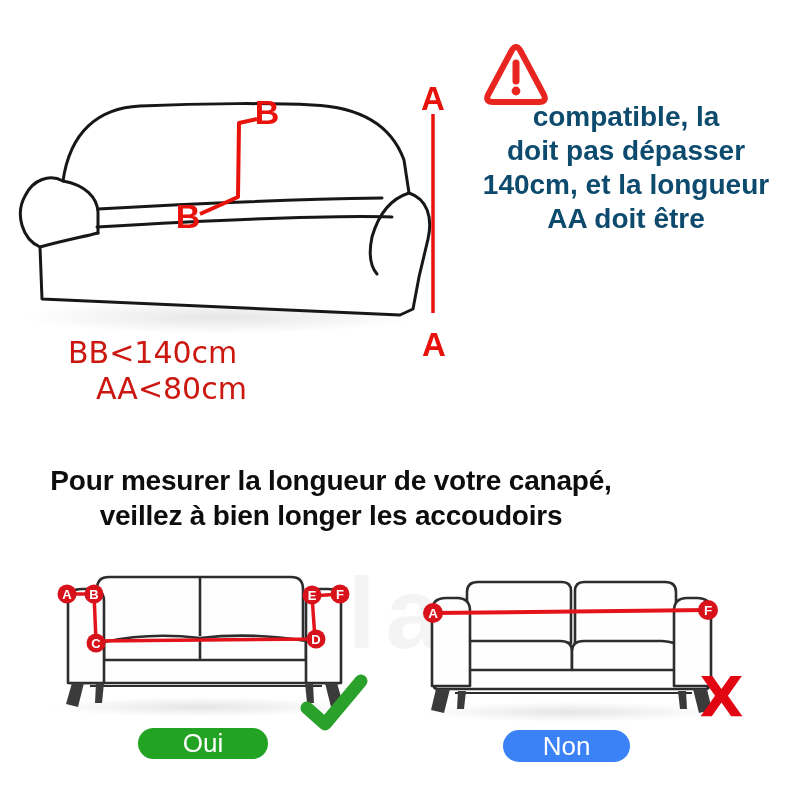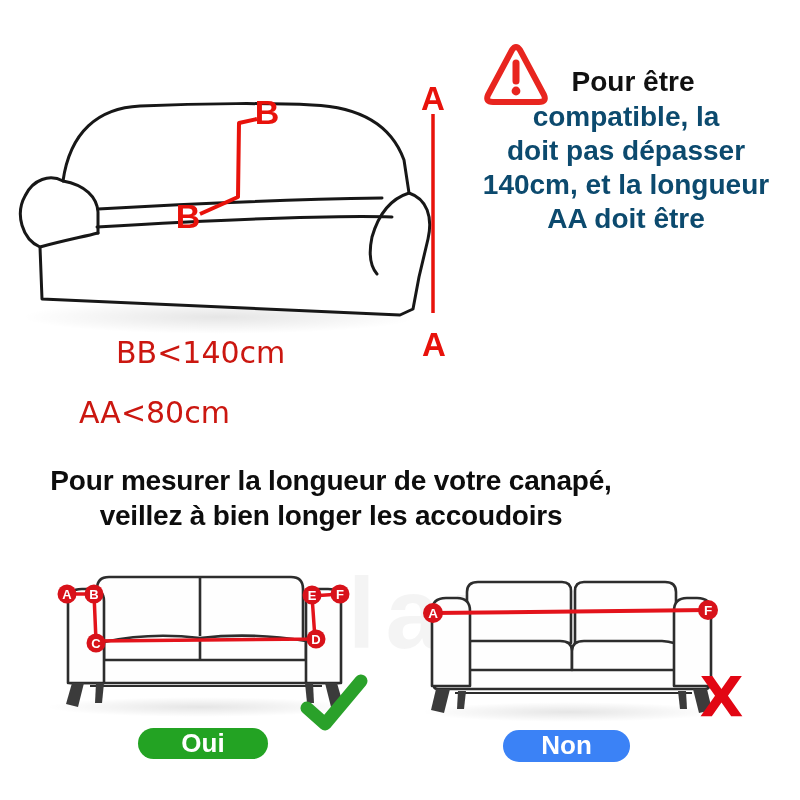--- a/index.html
+++ b/index.html
@@ -4,33 +4,33 @@
 <style>
   html,body{margin:0;padding:0;background:#fff;}
   #canvas{position:relative;width:800px;height:800px;background:#ffffff;overflow:hidden;
           font-family:"Liberation Sans",sans-serif;}
   .abs{position:absolute;}
   
   .watermark{left:140px;top:556px;font-size:100px;font-weight:bold;letter-spacing:10px;
              color:rgba(0,0,0,0.045);user-select:none;}
   
   .dim{font-family:"DejaVu Sans",sans-serif;font-size:30px;color:#cb1710;line-height:34px;}
-  .dim-bb{left:68px;top:336px;margin-left:48px;}
-  .dim-aa{left:79px;top:372px;margin-top:24px;}
+  .dim-bb{left:68px;top:336px;}
+  .dim-aa{left:96px;top:372px;}
   
   .warn-line1{left:548px;top:66px;width:170px;text-align:center;
               font-size:28px;font-weight:bold;color:#111;}
   .warn-rest{left:452px;top:100px;width:348px;text-align:center;
              font-size:28px;font-weight:bold;color:#0c4a6e;line-height:34px;}
   
   .instruction{left:0;top:463px;width:662px;text-align:center;
                font-size:28px;font-weight:bold;color:#0d0d0d;line-height:35px;letter-spacing:-0.2px;}
   
-  .pill{display:flex;justify-content:center;border-radius:17px;
-        color:#fff;font-weight:bold;font-size:26px;}
+  .pill{display:flex;align-items:center;justify-content:center;border-radius:17px;
+        color:#fff;font-weight:normal;font-size:26px;}
   .pill-oui{left:138px;top:728px;width:130px;height:31px;background:#23a323;}
   .pill-non{left:503px;top:730px;width:127px;height:32px;background:#3b82f6;}
   
   .x-glyph{left:700px;top:664px;font-size:56px;font-weight:bold;color:#e20613;
            font-family:"DejaVu Sans",sans-serif;transform:scale(1.02,0.98);}
   
   .shadow{background:radial-gradient(ellipse at center, rgba(0,0,0,0.10) 0%, rgba(0,0,0,0) 70%);}
   .sh-top{left:20px;top:300px;width:400px;height:34px;}
   .sh-left{left:45px;top:697px;width:310px;height:20px;}
   .sh-right{left:420px;top:702px;width:300px;height:20px;}
@@ -80,21 +80,20 @@
   </svg>
 
   <div class="abs dim dim-bb">BB&lt;140cm</div>
   <div class="abs dim dim-aa">AA&lt;80cm</div>
 
   <svg class="abs" style="left:483px;top:42px;" width="66" height="64" viewBox="0 0 66 64">
     <path d="M 29 8 Q 33 2 37 8 L 61 53 Q 64 60 56 60 L 10 60 Q 2 60 5 53 Z" fill="#ffffff" stroke="#e8251f" stroke-width="6" stroke-linejoin="round"></path>
     <line x1="33" y1="21" x2="33" y2="39" stroke="#e8251f" stroke-width="7" stroke-linecap="round"></line>
     <circle cx="33" cy="49" r="4.4" fill="#e8251f"></circle>
   </svg>
-  <div class="abs warn-line1">Pour être</div>
   <div class="abs warn-rest">
     <div>compatible, la</div>
     <div>doit pas dépasser</div>
     <div>140cm, et la longueur</div>
     <div>AA doit être</div>
   </div>
 
   <div class="abs instruction">
     <div>Pour mesurer la longueur de votre canapé,</div>
     <div>veillez à bien longer les accoudoirs</div>

